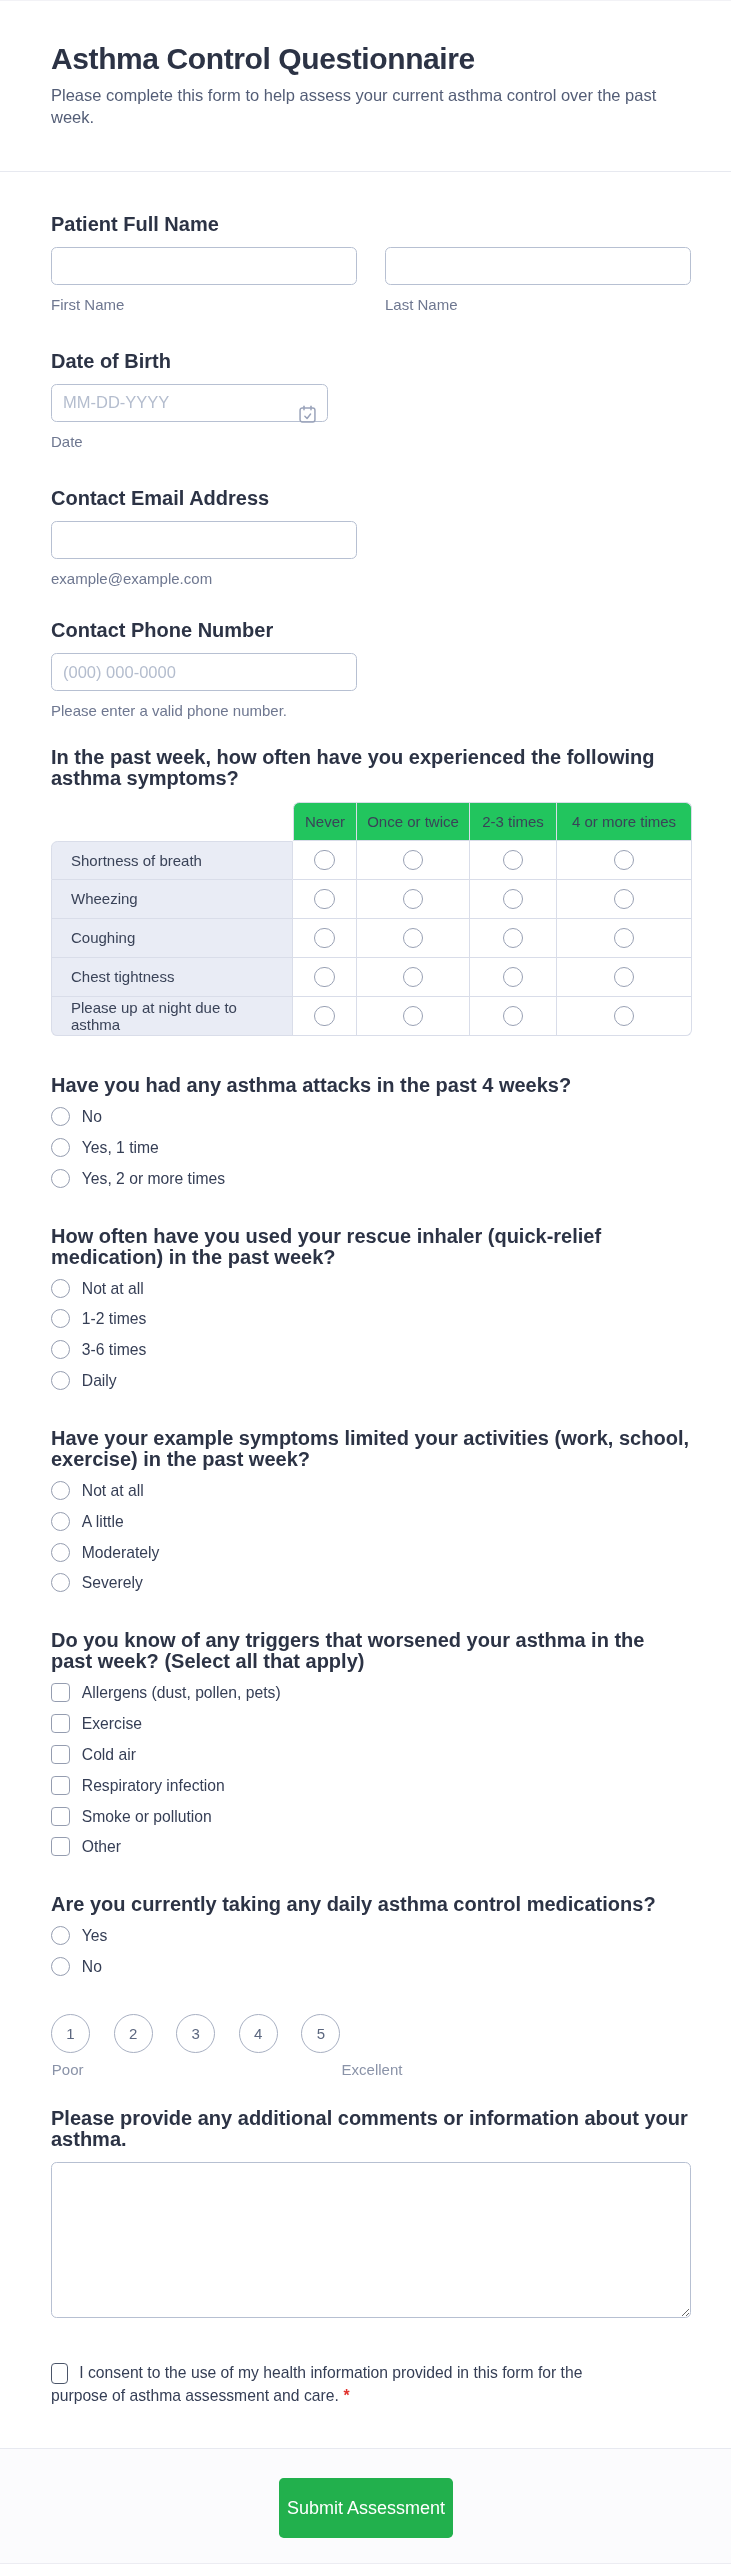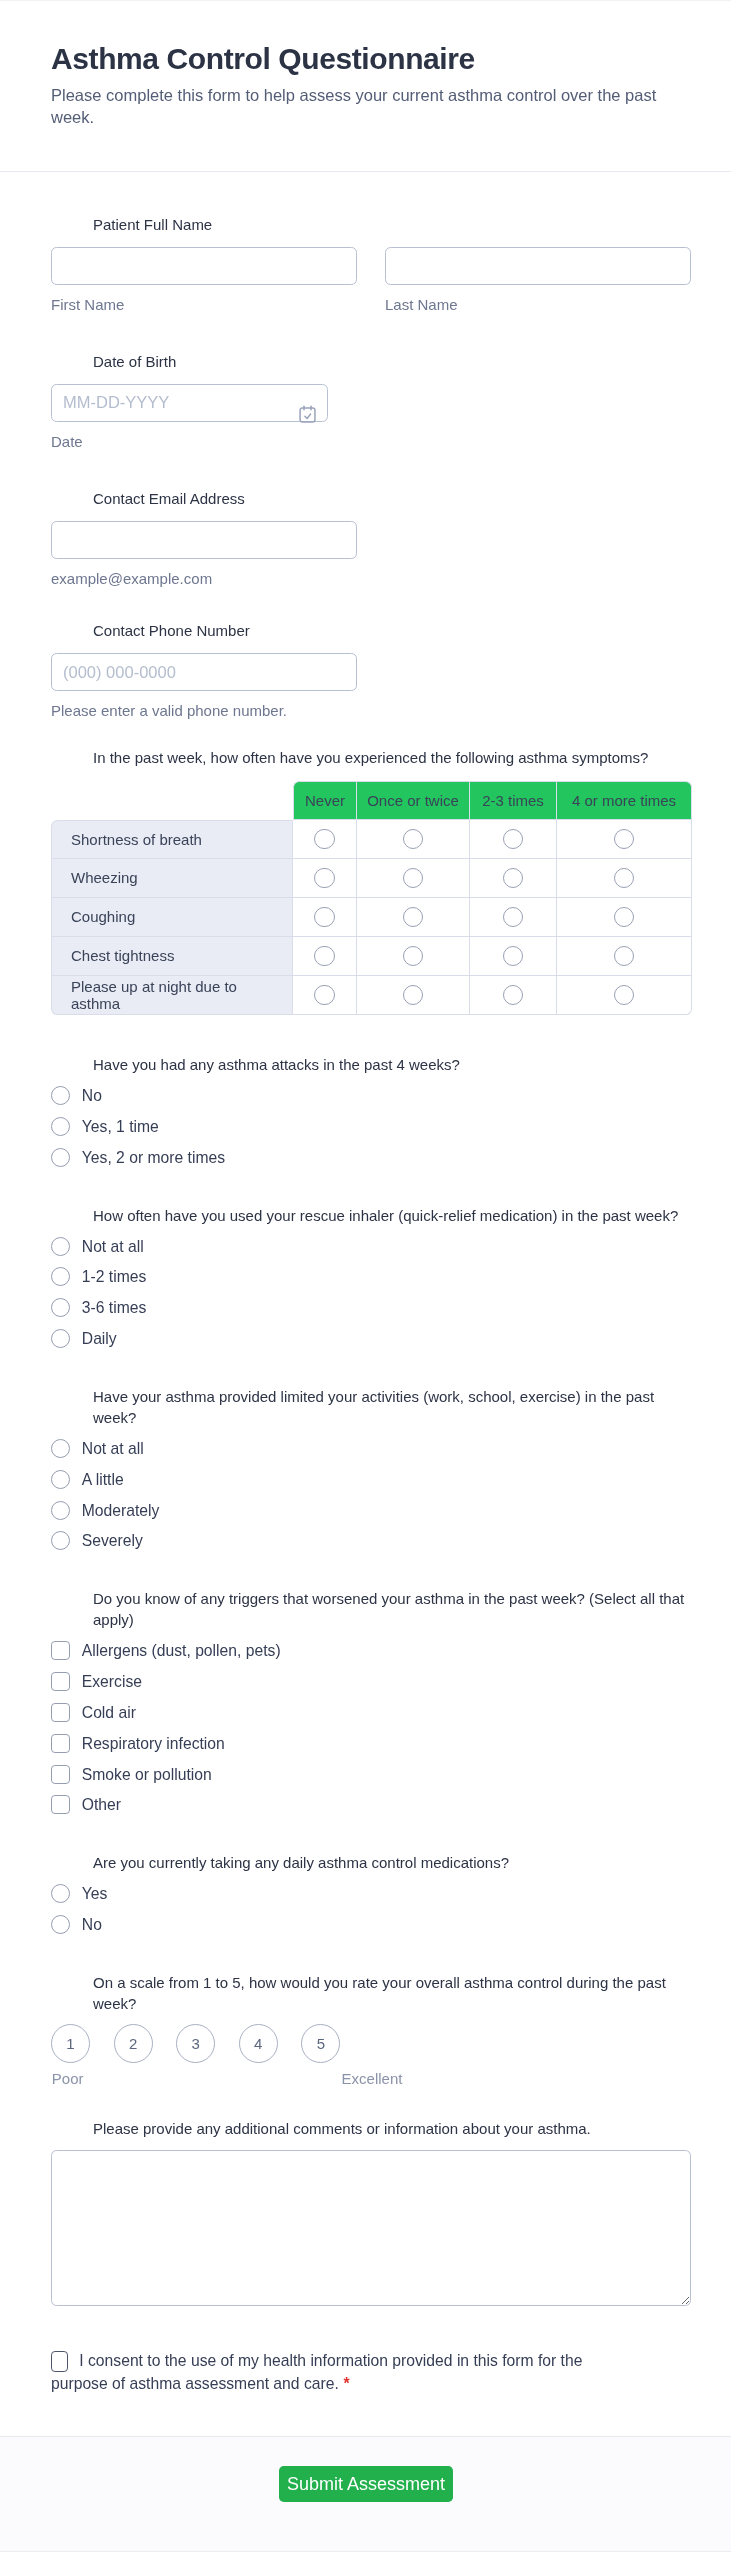--- a/index.html
+++ b/index.html
@@ -13,21 +13,21 @@
 
   
   .header { padding:40px 40px 0 51px; }
   .title { font-size:30px; font-weight:700; line-height:36px; letter-spacing:-0.4px; color:#2c3345; }
   .subtitle { margin-top:7px; font-size:16.5px; line-height:22px; color:#535d76; max-width:633px; }
   .divider { border:none; border-top:0.8px solid #e7e9f0; margin-top:43px; width:732px; }
 
   
   .form-body { padding:42px 40px 0 51px; }
   .q { margin-bottom:38px; }
-  .qlabel { font-size:15px; font-weight:400; line-height:21px; color:#2c3345; max-width:640px;margin-left:42px; }
+  .qlabel { font-size:20px; font-weight:700; line-height:21px; color:#2c3345; max-width:640px; }
   .sublabel { margin-top:11px; font-size:15px; line-height:17.3px; color:#6e7790; }
 
   .text-input {
     display:block; height:38px; width:306px; margin-top:11.8px;
     border:0.8px solid #b7c0d2; border-radius:5.5px; background:#fff;
     font-family:"Liberation Sans", sans-serif; font-size:16.5px; color:#2c3345; padding:0 11px;
   }
   .text-input::placeholder, textarea::placeholder { color:#b4bdce; opacity:1; }
   .row2 { display:flex; gap:28px; }
   .col { width:306px; }
@@ -91,21 +91,21 @@
   .consent-box {
     display:inline-block; width:17.3px; height:20.5px; border:1.6px solid #4b5569; border-radius:3.9px;
     background:#fff; vertical-align:-5.5px; margin-right:11px; cursor:pointer;
   }
   .req { color:#e0312c; font-weight:700; margin-left:4.7px; }
 
   
   .footer-divider { border:none; border-top:0.8px solid #e7e9f0; margin-top:41px; width:732px; }
   .footer { height:115px; background:#fbfbfd; border-bottom:0.8px solid #ececf2; text-align:center; padding-top:29px; }
   .submit {
-    width:174px; height:36px; background:#22b04d; color:#ffffff; border:none; border-radius:4.7px;
+    width:174px; height:60px; background:#22b04d; color:#ffffff; border:none; border-radius:4.7px;
     font-family:"Liberation Sans", sans-serif; font-size:18px; font-weight:500; cursor:pointer;
   }
 </style>
 </head>
 <body>
 
 <div class="page">
 
   <div class="header">
     <div class="title">Asthma Control Questionnaire</div>
@@ -244,21 +244,21 @@
         <span class="radio"></span>
         <span class="optlabel">3-6 times</span>
       </div>
       <div class="opt">
         <span class="radio"></span>
         <span class="optlabel">Daily</span>
       </div>
     </div>
 
     <div class="q">
-      <div class="qlabel">Have your asthma provided limited your activities (work, school, exercise) in the past week?</div>
+      <div class="qlabel">Have your example symptoms limited your activities (work, school, exercise) in the past week?</div>
       <div class="opt first">
         <span class="radio"></span>
         <span class="optlabel">Not at all</span>
       </div>
       <div class="opt">
         <span class="radio"></span>
         <span class="optlabel">A little</span>
       </div>
       <div class="opt">
         <span class="radio"></span>
@@ -304,21 +304,20 @@
         <span class="radio"></span>
         <span class="optlabel">Yes</span>
       </div>
       <div class="opt">
         <span class="radio"></span>
         <span class="optlabel">No</span>
       </div>
     </div>
 
     <div class="q" style="margin-bottom:31.5px;">
-      <div class="qlabel">On a scale from 1 to 5, how would you rate your overall asthma control during the past week?</div>
       <div class="scale-row">
         <div class="scirc">1</div>
         <div class="scirc">2</div>
         <div class="scirc">3</div>
         <div class="scirc">4</div>
         <div class="scirc">5</div>
       </div>
       <div class="scale-labels">
         <span class="minl">Poor</span>
         <span class="maxl">Excellent</span>

